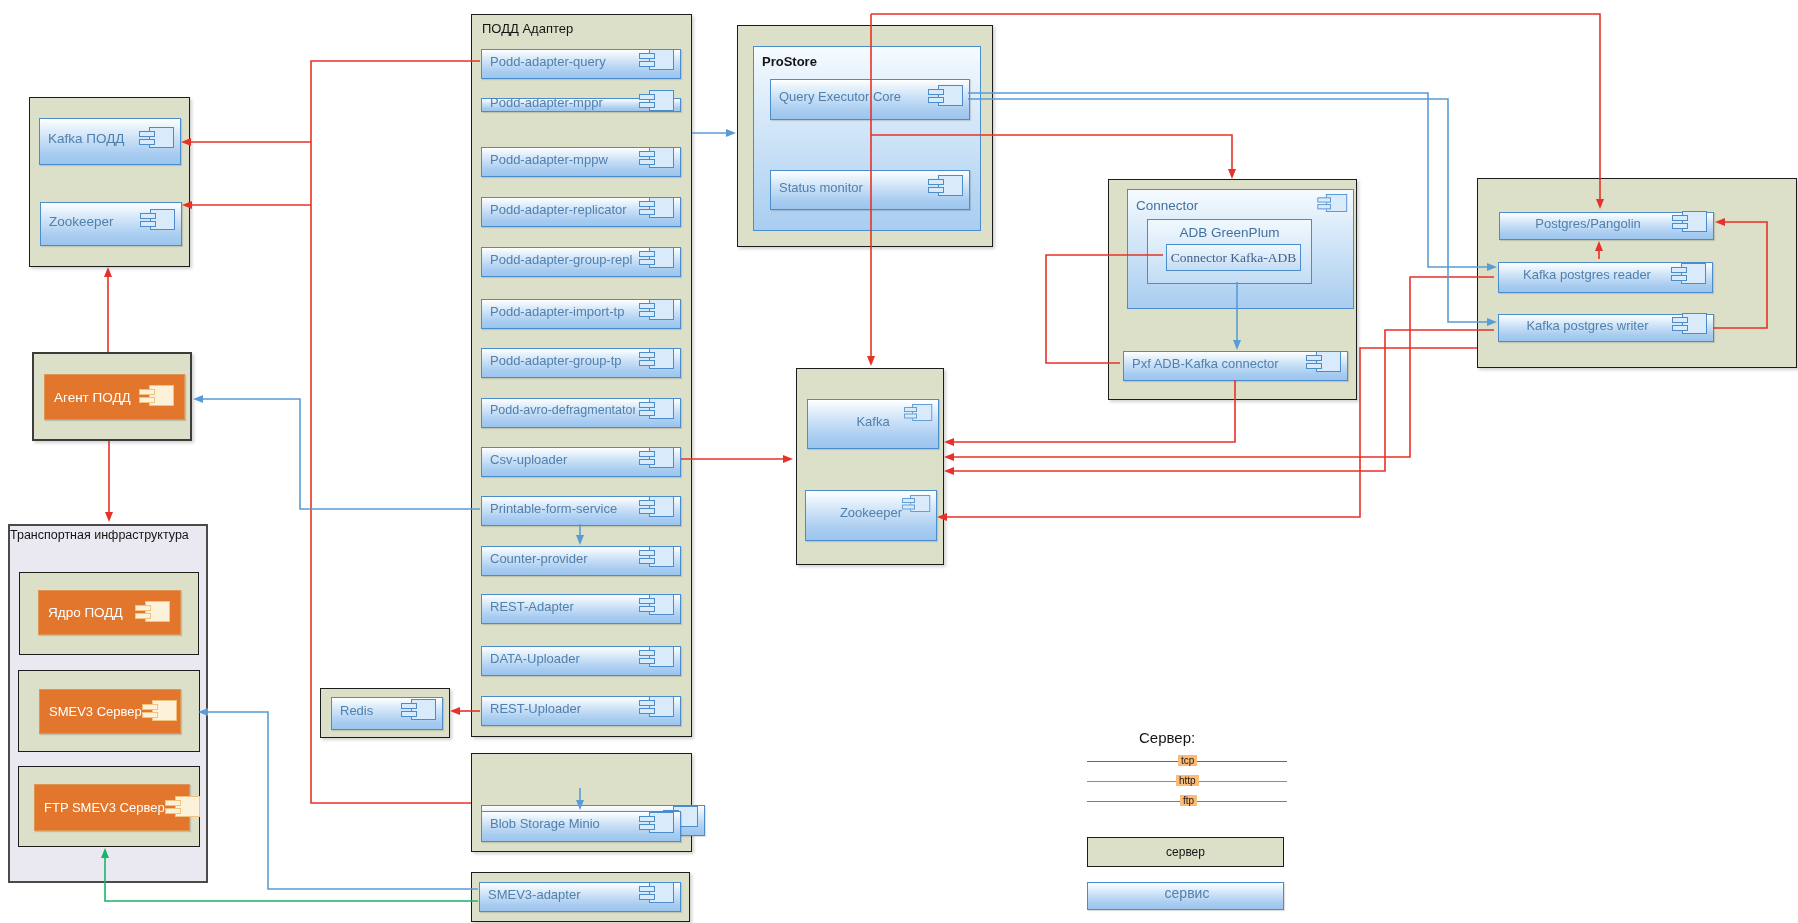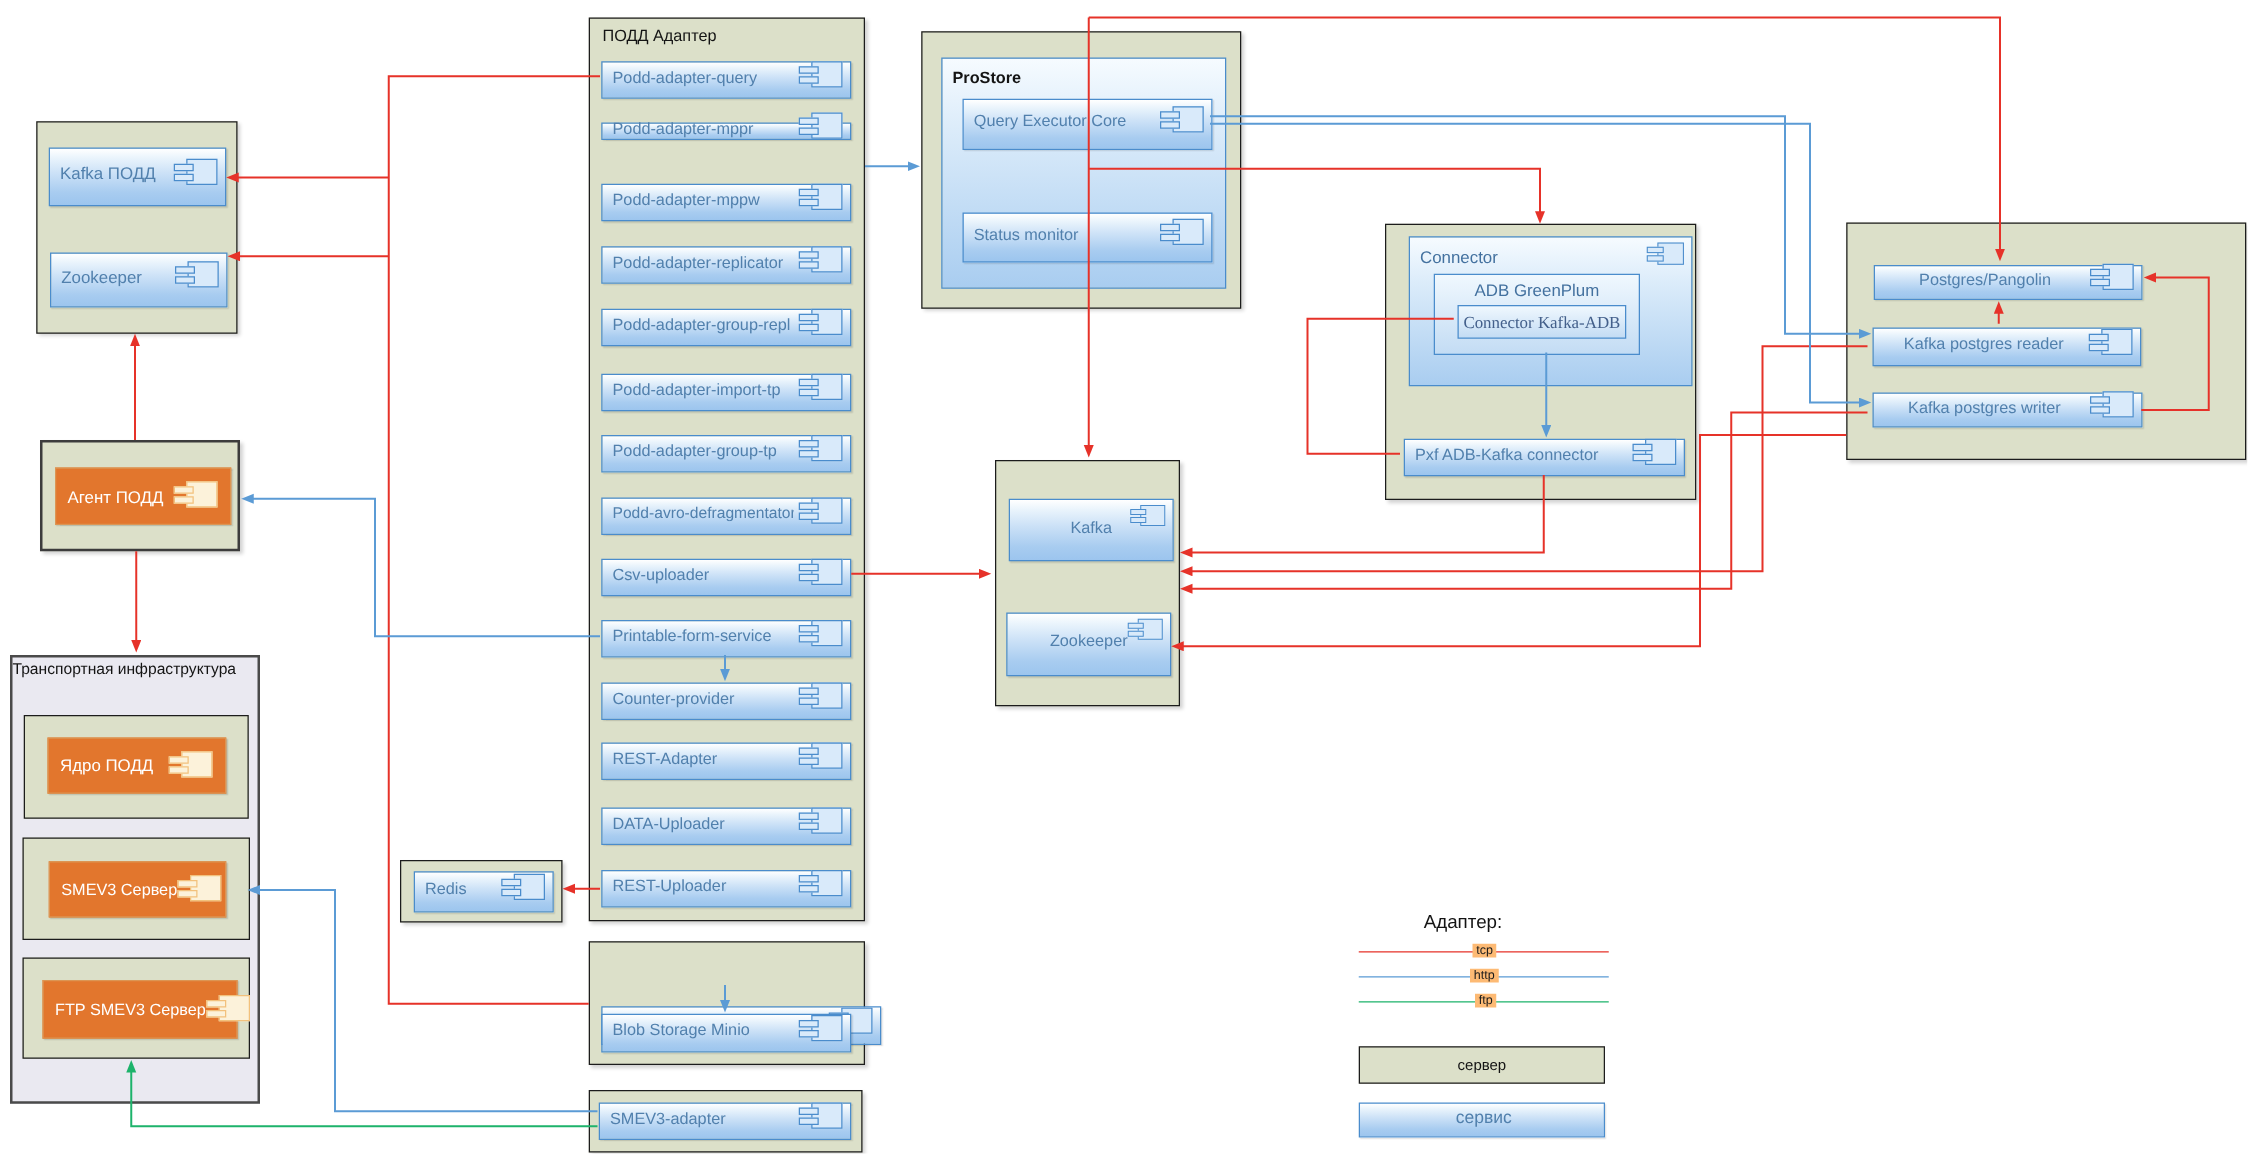--- a/index.html
+++ b/index.html
@@ -363,21 +363,21 @@
     <div class="svc center" style="left:20px;top:135px;width:216px;height:28px;">
       <span class="lbl">Kafka postgres writer</span>
       <span class="cicon">
           <i class="cb"></i>
           <i class="ct1"></i>
           <i class="ct2"></i>
         </span>
     </div>
   </div>
 
-  <div class="boxtitle" style="left:1139px;top:729px;font-size:15px;">Адаптер:</div>
+  <div class="boxtitle" style="left:1139px;top:729px;font-size:15px;">Сервер:</div>
 
   <div class="legline" style="left:1087px;top:761px;width:200px;border-color:#e63229;"></div>
   <div class="leglabel" style="left:1178px;top:755px;">tcp</div>
 
   <div class="legline" style="left:1087px;top:781px;width:200px;border-color:#5b9bd5;"></div>
   <div class="leglabel" style="left:1176px;top:775px;">http</div>
 
   <div class="legline" style="left:1087px;top:801px;width:200px;border-color:#1db36b;"></div>
   <div class="leglabel" style="left:1180px;top:795px;">ftp</div>
 

